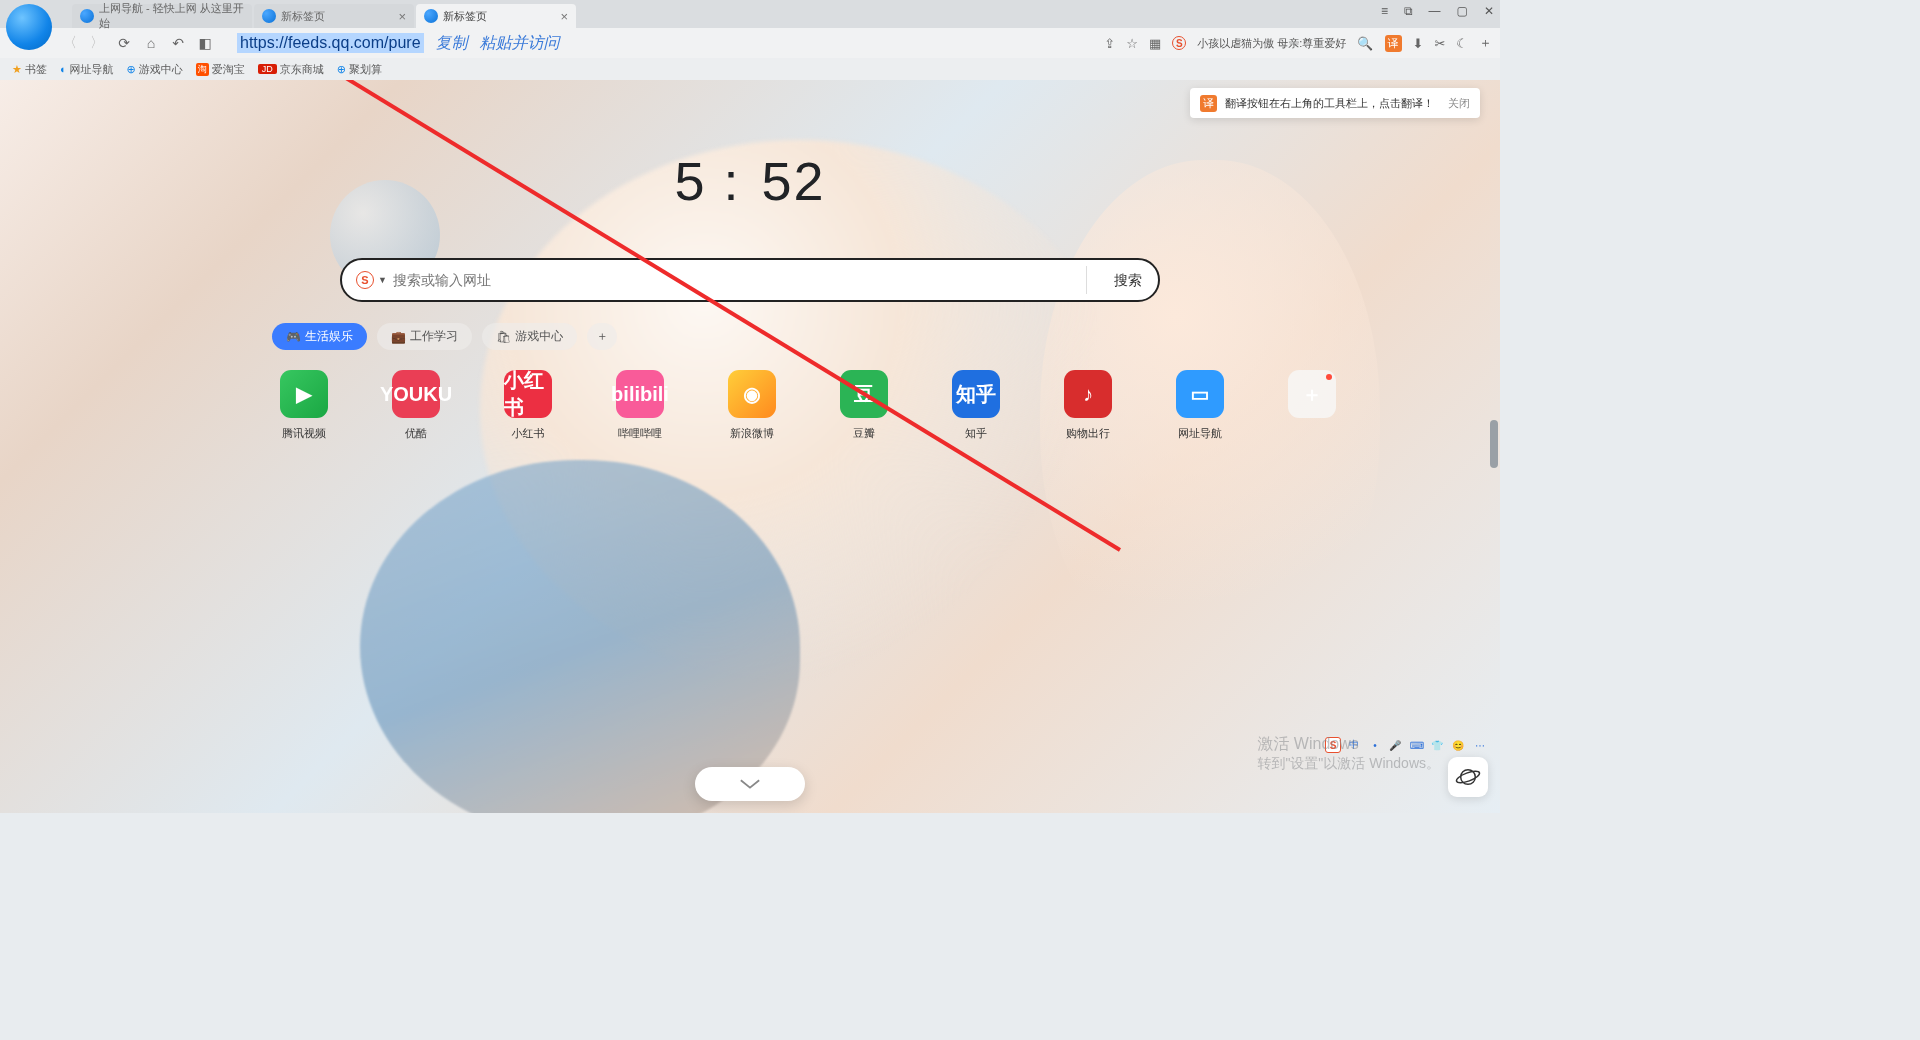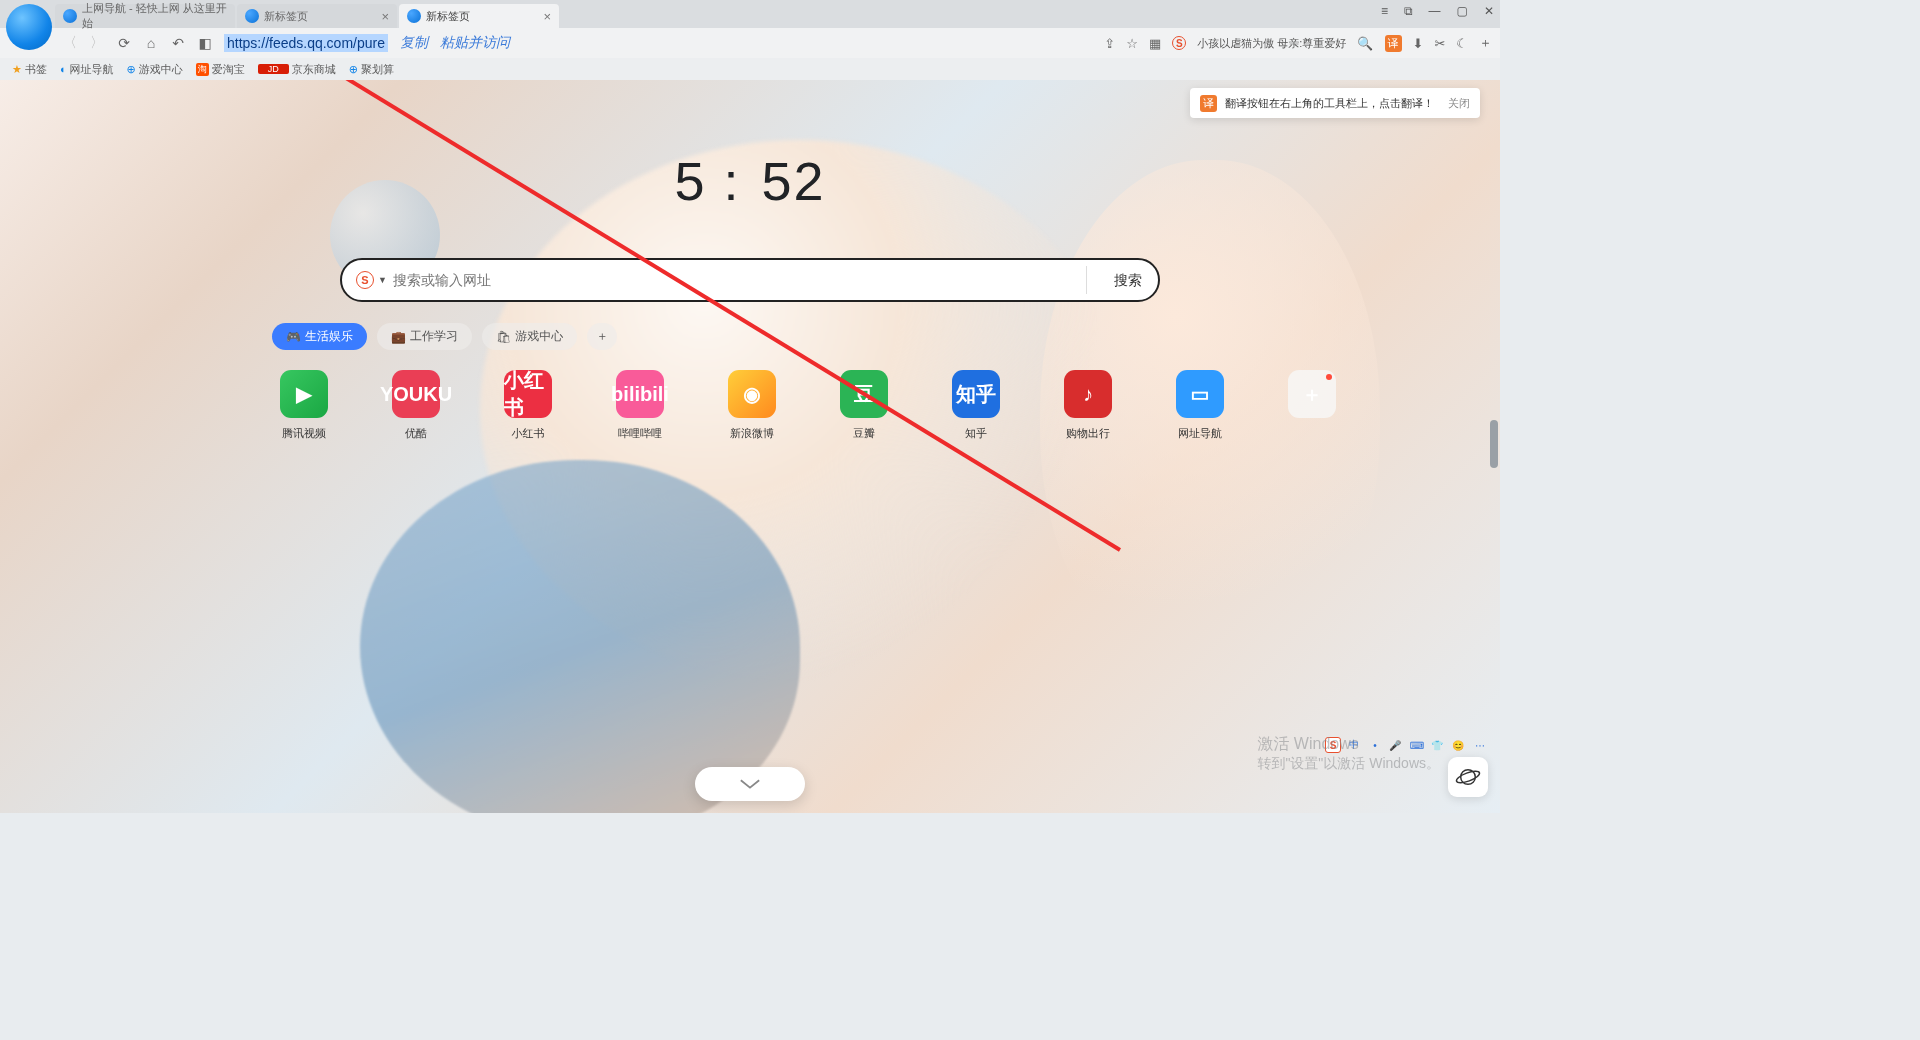--- a/index.html
+++ b/index.html
@@ -2,21 +2,21 @@
 <html><head>
 <meta charset="utf-8">
 <style>
 * { margin: 0; padding: 0; box-sizing: border-box; font-family: "Microsoft YaHei", Arial, sans-serif; }
 html, body { width: 1500px; height: 813px; overflow: hidden; }
 body { background: #e8ecef; position: relative; }
 
 
 .tabstrip {
   height: 28px; background: #dadde0; display: flex; align-items: flex-end;
-  padding-left: 55px; position: relative;
+  padding-left: 72px; position: relative;
 }
 .tab {
   height: 24px; background: #f1f2f3; border-radius: 4px 4px 0 0;
   display: flex; align-items: center; padding: 0 8px; font-size: 11px;
   color: #444; margin-right: 2px; min-width: 160px; max-width: 180px;
   position: relative; cursor: pointer;
 }
 .tab.inactive { background: #d5d8db; color: #666; }
 .tab .favicon { width: 14px; height: 14px; border-radius: 50%;
   background: radial-gradient(circle at 30% 30%, #4aa7ff, #0b72d8); margin-right: 5px; flex-shrink: 0; }
@@ -30,42 +30,42 @@
 }
 
 
 .navbar {
   height: 30px; background: #f1f2f3; display: flex; align-items: center;
   padding: 0 8px 0 62px; gap: 11px; color: #666; font-size: 14px;
 }
 .navbar .ico { width: 16px; text-align: center; cursor: pointer; }
 .navbar .arrow-disabled { color: #bbb; }
 .urlbox {
-  flex: 0 0 auto; display: flex; align-items: flex-end; font-size: 14px;
-  color: #1a62c8; margin-left: 0;
+  flex: 0 0 auto; display: flex; align-items: flex-start; font-size: 16px;
+  color: #1a62c8; margin-left: 13px;
 }
 .urlbox .sel {
   background: #b5d6ff; color: #0b3e88; padding: 1px 3px;
 }
 .urlbox .act { margin-left: 12px; color: #3a7ad9; cursor: pointer; font-style: italic; }
 .navbar .spacer { flex: 1; }
 .navbar .right-ico { cursor: pointer; font-size: 13px; }
 .hotword { font-size: 11px; color: #555; }
 .sogou-small { width:14px; height:14px; border-radius:50%; border:1.5px solid #e8502e; color:#e8502e; font-size:10px; font-weight:bold; display:inline-flex; align-items:center; justify-content:center; }
 .yi-badge { background:#f07a2e; color:#fff; font-size:11px; padding:1px 3px; border-radius:3px; }
 
 
 .bmbar {
   height: 22px; background: #eceef0; display: flex; align-items: center;
   padding: 0 8px 0 12px; gap: 13px; font-size: 11px; color: #5a5a5a;
 }
 .bmbar .bm { display: flex; align-items: center; gap: 3px; cursor: pointer; }
 .bmbar .star { color: #f0a020; }
 .bmbar .globe { color: #1184e8; }
-.bmbar .jd { background:#d81e06; color:#fff; font-size:9px; padding:0 10px; border-radius:2px; }
+.bmbar .jd { background:#d81e06; color:#fff; font-size:9px; padding:0 4px; border-radius:2px; }
 .bmbar .tao { background:#ff5000; color:#fff; font-size:9px; padding:0 2px; border-radius:2px; }
 
 
 .canvas {
   position: absolute; left:0; right:0; top:80px; bottom:0;
   background: linear-gradient(135deg, #f7ede7 0%, #e8d5c7 18%, #dfe9f0 45%, #f0dccd 70%, #e6eef4 100%);
   overflow: hidden;
 }
 .blob1 { position:absolute; left:480px; top:60px; width:640px; height:540px; border-radius:50%;
   background: radial-gradient(circle at 35% 30%, #fdf8f3 0%, #f6e6d8 35%, rgba(246,230,216,0) 70%);

